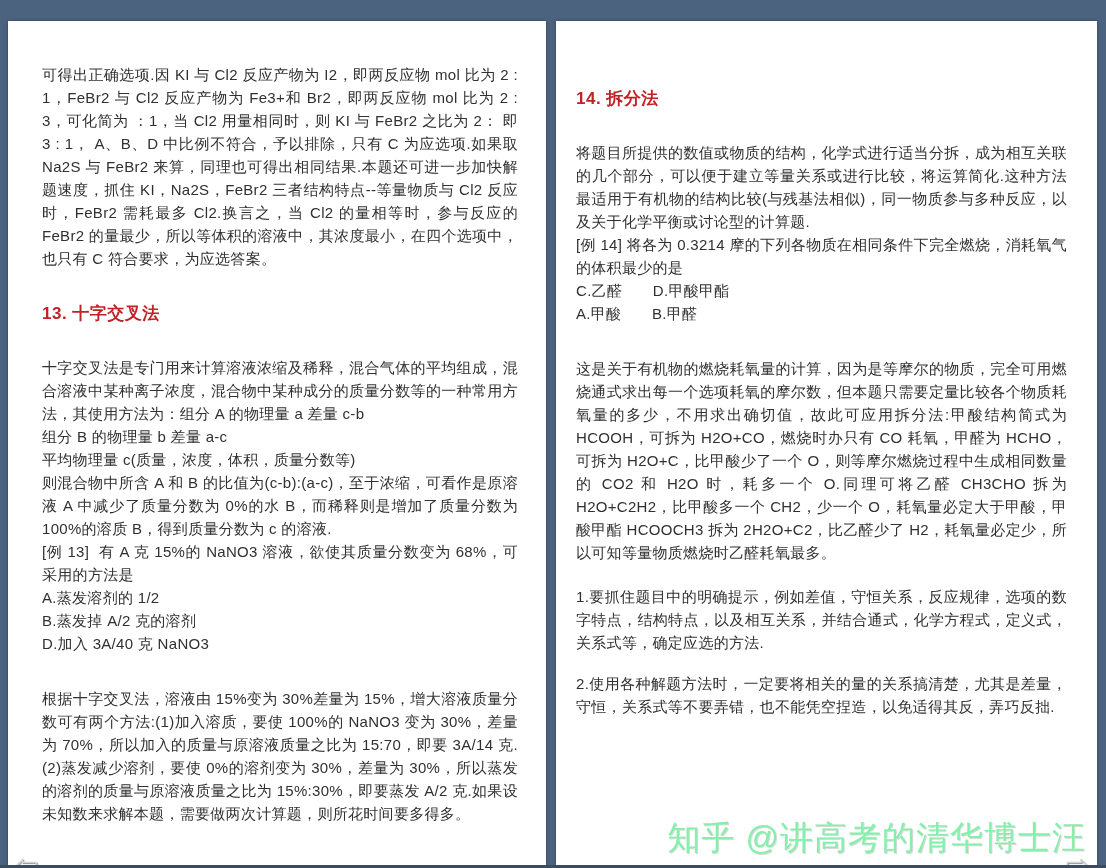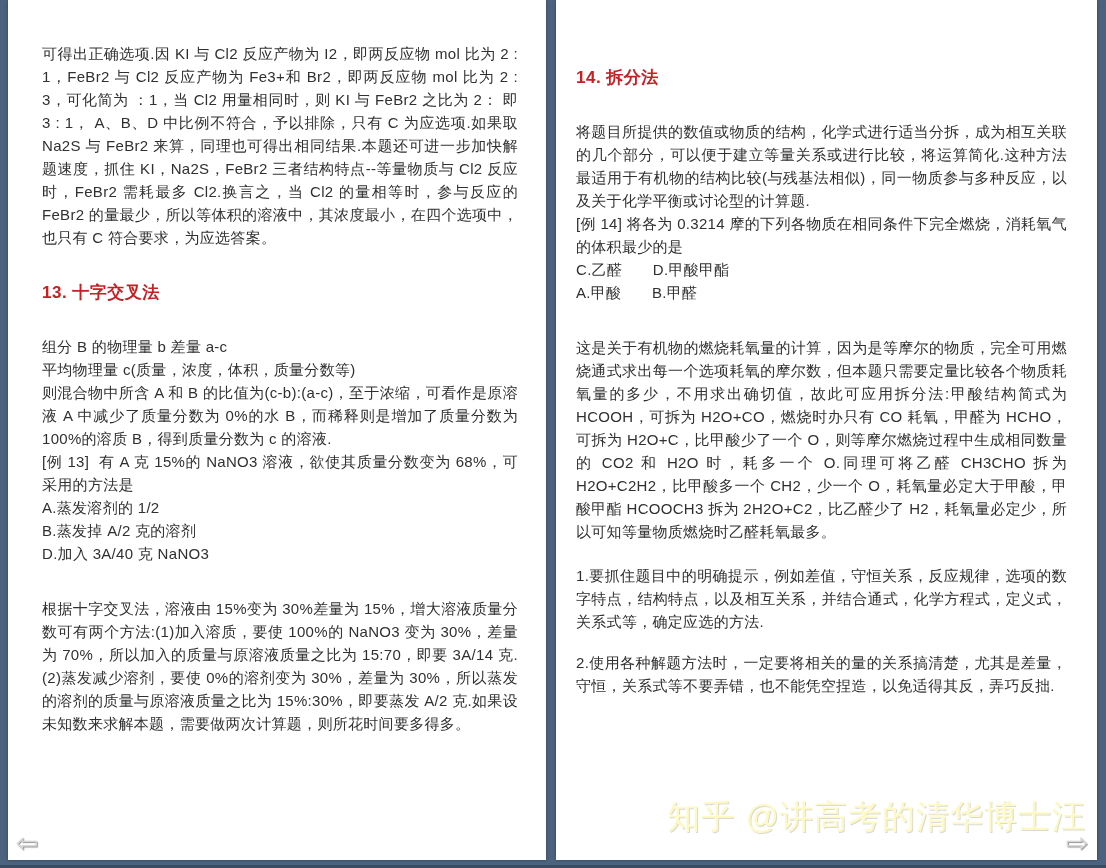--- a/index.html
+++ b/index.html
@@ -1,21 +1,21 @@
 <!DOCTYPE html>
 <html><head>
 <meta charset="utf-8">
 <style>
   html,body{margin:0;padding:0;}
   body{
     width:1106px;height:868px;position:relative;overflow:hidden;
     background:#4c637f;
     font-family:"Liberation Sans","DejaVu Sans",sans-serif;
   }
-  .canvas{position:absolute;inset:0;}
+  .canvas{position:absolute;inset:0;margin-top:21px;}
   .canvas::after{
     content:"";position:absolute;left:0;right:0;bottom:0;height:3px;
     background:#3c4c60;
   }
   .page{
     position:absolute;top:0;height:860px;background:#ffffff;
     box-shadow:0 0 3px rgba(0,0,0,.35);
     box-sizing:border-box;
   }
   .page-left{left:8px;width:538px;padding:42px 28px 0 34px;}
@@ -32,21 +32,21 @@
   }
   .h13{margin-top:32px;}
   .h14{margin-top:66px;}
   .mt-block{margin-top:30px;}
   .mt-para{margin-top:32px;}
   .mt-close{margin-top:30px;}
   .mt-note1{margin-top:21px;}
   .mt-note2{margin-top:18px;}
   .watermark{
     position:absolute;right:20px;top:798px;
-    font-size:33px;line-height:38px;color:#fef9c3;font-weight:400;
+    font-size:33px;line-height:38px;color:#86efac;font-weight:400;
     letter-spacing:1px;
     text-shadow:-1px -1px 0 rgba(255,255,255,.95), 1px 1px 0 rgba(170,170,170,.45);
     white-space:nowrap;
   }
   .nav-arrow{
     position:absolute;width:30px;height:30px;
     font-size:27px;line-height:30px;color:#d6d6d6;
     text-shadow:1px 1px 1px #8f8f8f;
     cursor:pointer;user-select:none;text-align:center;
   }
@@ -57,20 +57,21 @@
 <body>
 
 <div class="canvas">
 
   <div class="page page-left">
     <p class="body just">可得出正确选项.因 KI 与 Cl2 反应产物为 I2，即两反应物 mol 比为 2 : 1，FeBr2 与 Cl2 反应产物为 Fe3+和 Br2，即两反应物 mol 比为 2 : 3，可化简为 ：1，当 Cl2 用量相同时，则 KI 与 FeBr2 之比为 2： 即 3 : 1， A、B、D 中比例不符合，予以排除，只有 C 为应选项.如果取 Na2S 与 FeBr2 来算，同理也可得出相同结果.本题还可进一步加快解题速度，抓住 KI，Na2S，FeBr2 三者结构特点--等量物质与 Cl2 反应时，FeBr2 需耗最多 Cl2.换言之，当 Cl2 的量相等时，参与反应的 FeBr2 的量最少，所以等体积的溶液中，其浓度最小，在四个选项中，也只有 C 符合要求，为应选答案。</p>
 
     <h2 class="heading h13">13. 十字交叉法</h2>
 
     <div class="mt-block">
+      <p class="body just">十字交叉法是专门用来计算溶液浓缩及稀释，混合气体的平均组成，混合溶液中某种离子浓度，混合物中某种成分的质量分数等的一种常用方法，其使用方法为：组分 A 的物理量 a 差量 c-b</p>
       <p class="body just">组分 B 的物理量 b 差量 a-c</p>
       <p class="body just">平均物理量 c(质量，浓度，体积，质量分数等)</p>
       <p class="body just">则混合物中所含 A 和 B 的比值为(c-b):(a-c)，至于浓缩，可看作是原溶液 A 中减少了质量分数为 0%的水 B，而稀释则是增加了质量分数为 100%的溶质 B，得到质量分数为 c 的溶液.</p>
       <p class="body just">[例 13]  有 A 克 15%的 NaNO3 溶液，欲使其质量分数变为 68%，可采用的方法是</p>
       <p class="body">A.蒸发溶剂的 1/2</p>
       <p class="body">B.蒸发掉 A/2 克的溶剂</p>
       <p class="body">D.加入 3A/40 克 NaNO3</p>
     </div>
 
     <p class="body just mt-para">根据十字交叉法，溶液由 15%变为 30%差量为 15%，增大溶液质量分数可有两个方法:(1)加入溶质，要使 100%的 NaNO3 变为 30%，差量为 70%，所以加入的质量与原溶液质量之比为 15:70，即要 3A/14 克.(2)蒸发减少溶剂，要使 0%的溶剂变为 30%，差量为 30%，所以蒸发的溶剂的质量与原溶液质量之比为 15%:30%，即要蒸发 A/2 克.如果设未知数来求解本题，需要做两次计算题，则所花时间要多得多。</p>

